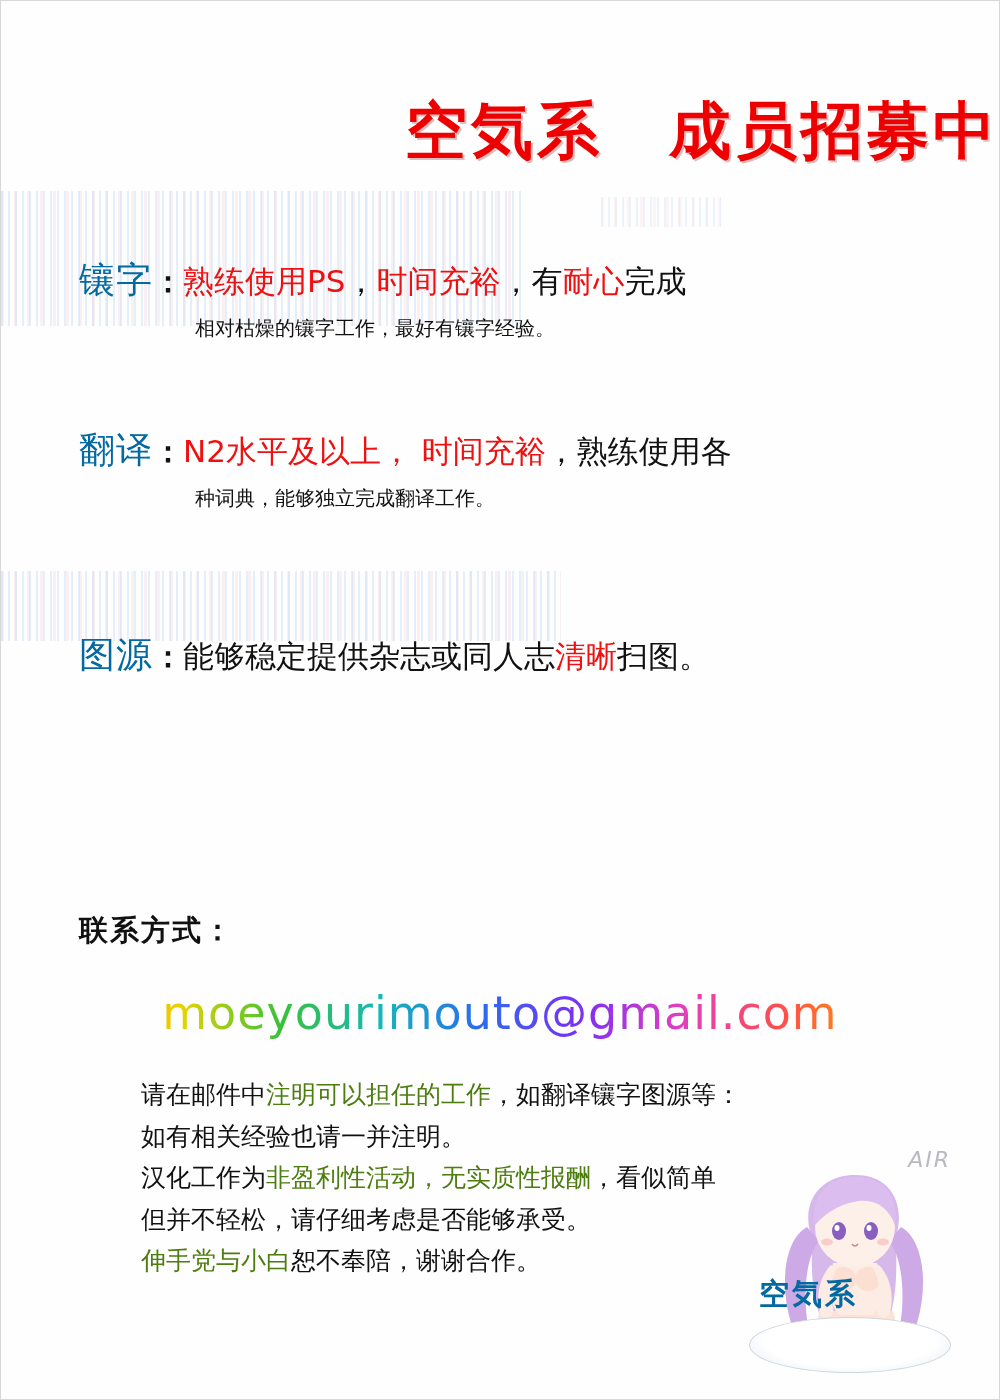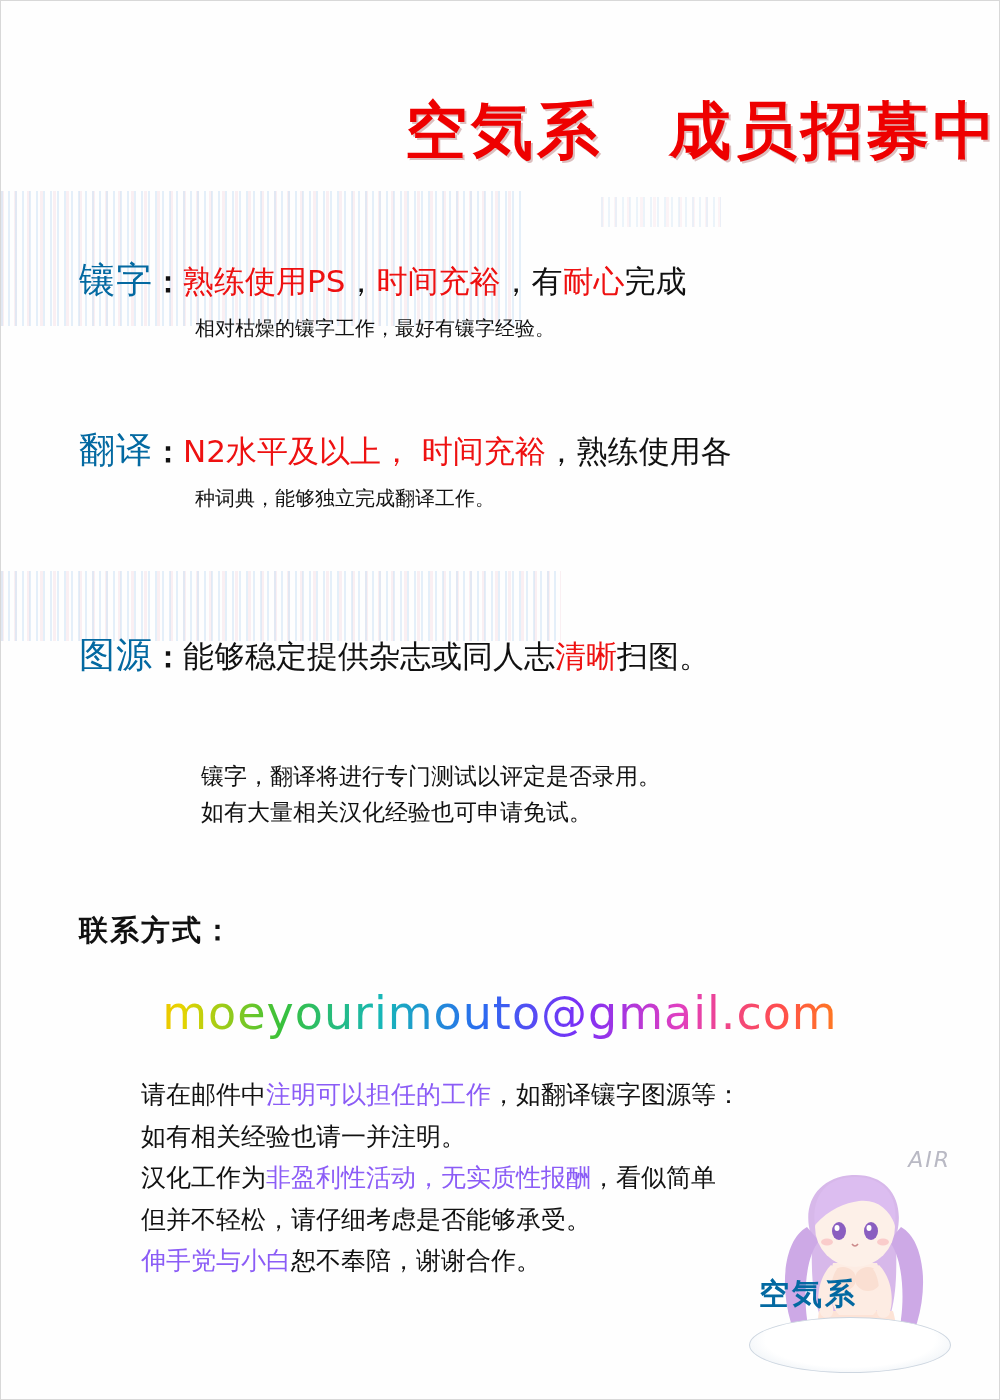--- a/index.html
+++ b/index.html
@@ -130,21 +130,21 @@
   }
 
   .footer {
     position: absolute;
     left: 140px;
     top: 1075px;
     font-size: 25px;
     color: #111;
     line-height: 1.5;
   }
-  .footer .hl { color: #8b5cf6; }
+  .footer .hl { color: #4d7c0f; }
   .footer p { margin: 0 0 4px 0; }
 
   
   .mascot {
     position: absolute;
     right: 40px;
     bottom: 26px;
     width: 210px;
     height: 230px;
   }
@@ -196,24 +196,20 @@
 
   <div class="section sec-2">
     <span class="sec-head">翻译</span><span class="sec-colon">：</span><span class="sec-body"><span class="hl">N2水平及以上，</span><span> </span><span class="hl">时间充裕</span><span>，熟练使用各</span></span>
     <div class="sec-line2">种词典，能够独立完成翻译工作。</div>
   </div>
 
   <div class="section sec-3">
     <span class="sec-head">图源</span><span class="sec-colon">：</span><span class="sec-body"><span>能够稳定提供杂志或同人志</span><span class="hl">清晰</span><span>扫图。</span></span>
   </div>
 
-  <div class="note">
-    <div>镶字，翻译将进行专门测试以评定是否录用。</div>
-    <div>如有大量相关汉化经验也可申请免试。</div>
-  </div>
 
   <div class="contact-label">联系方式：</div>
 
   <div class="email">moeyourimouto@gmail.com</div>
 
   <div class="footer">
     <p><span>请在邮件中</span><span class="hl">注明可以担任的工作</span><span>，如翻译镶字图源等：</span></p>
     <p><span>如有相关经验也请一并注明。</span></p>
     <p><span>汉化工作为</span><span class="hl">非盈利性活动，无实质性报酬</span><span>，看似简单</span></p>
     <p><span>但并不轻松，请仔细考虑是否能够承受。</span></p>

